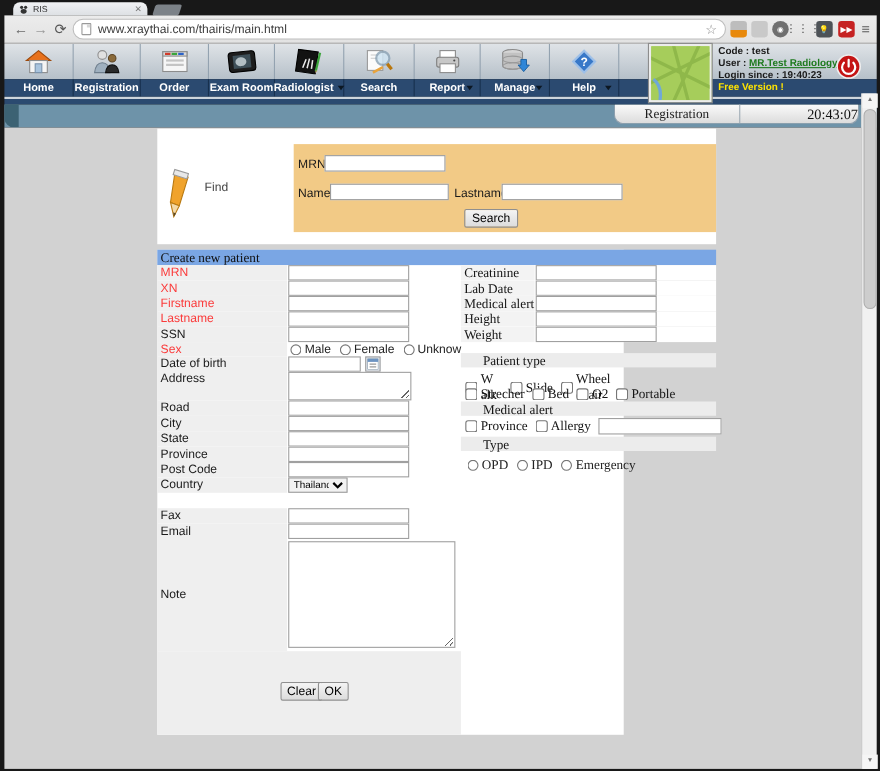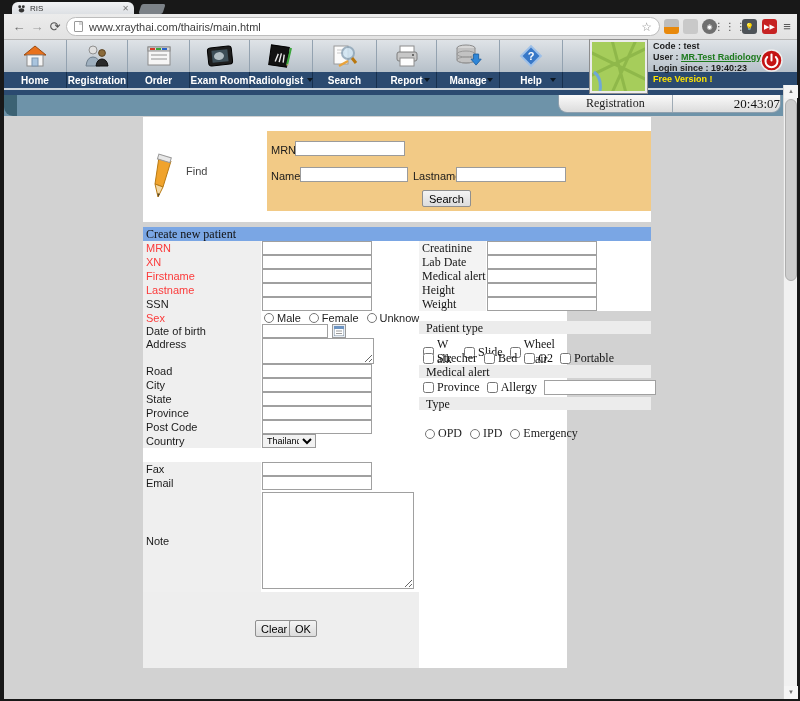--- a/index.html
+++ b/index.html
@@ -92,21 +92,21 @@
                font-size:11px; color:#1b1b1b; padding:1px 0 0 3px; }
   .req { color:#fb3b3b !important; }
   .f-inp { position:absolute; left:119px; top:0; width:110px; height:14px; border:1px solid #a0a0a0;
            background:#fff; font-size:10px; padding:0 2px; }
   .rrow { position:absolute; left:276px; width:232px; height:14px; background:#fff; }
   .rrow .rlab { position:absolute; left:0; top:0; width:67px; height:100%; background:#f3f3f3;
                 font-family:"Liberation Serif","DejaVu Serif",serif; font-size:12px; color:#141414; padding:0 0 0 3px; }
   .r-inp { position:absolute; left:68px; top:0; width:110px; height:14px; border:1px solid #a0a0a0;
            background:#fff; font-size:10px; padding:0 2px; }
   .sub-head { position:absolute; left:276px; width:232px; height:13px; background:#ececec;
-              font-family:"Liberation Serif","DejaVu Serif",serif; font-size:12px; color:#141414; padding-left:7px; }
+              font-family:"Liberation Serif","DejaVu Serif",serif; font-size:12px; color:#141414; padding-left:20px; }
   .ckrow { position:absolute; left:280px; display:flex; align-items:center; gap:7px;
            font-family:"Liberation Serif","DejaVu Serif",serif; font-size:12px; color:#141414; }
   .ckrow label { display:flex; align-items:center; gap:3px; cursor:pointer; }
   .ckrow input { width:11px; height:11px; margin:0; }
   .radrow { position:absolute; display:flex; align-items:center; gap:8px; font-size:11px; color:#222; }
   .radrow label { display:flex; align-items:center; gap:3px; cursor:pointer; }
   .radrow input { width:10px; height:10px; margin:0; }
   textarea { border:1px solid #a0a0a0; font-size:10px; resize:both; }
   #note-label-row { position:absolute; left:0; top:263px; width:118px; height:102px; background:#efefef;
                     font-size:11px; color:#1b1b1b; display:flex; align-items:center; padding-left:3px; }
@@ -492,21 +492,21 @@
           <span>Province</span>
         </label>
       <label>
           <input type="checkbox" style="">
           <span>Allergy</span>
         </label>
       <input style="width: 112px; height: 15px; border: 1px solid rgb(160, 160, 160); font-size: 10px;">
     </div>
 
     <div class="sub-head" style="top:170px">Type</div>
-    <div class="radrow serif" style="left:282px;top:199px;font-size:12px">
+    <div class="radrow serif" style="left:282px;top:188px;font-size:12px">
       <label>
           <input type="radio" name="vtype" style="">
           <span>OPD</span>
         </label>
       <label>
           <input type="radio" name="vtype" style="">
           <span>IPD</span>
         </label>
       <label>
           <input type="radio" name="vtype" style="">

